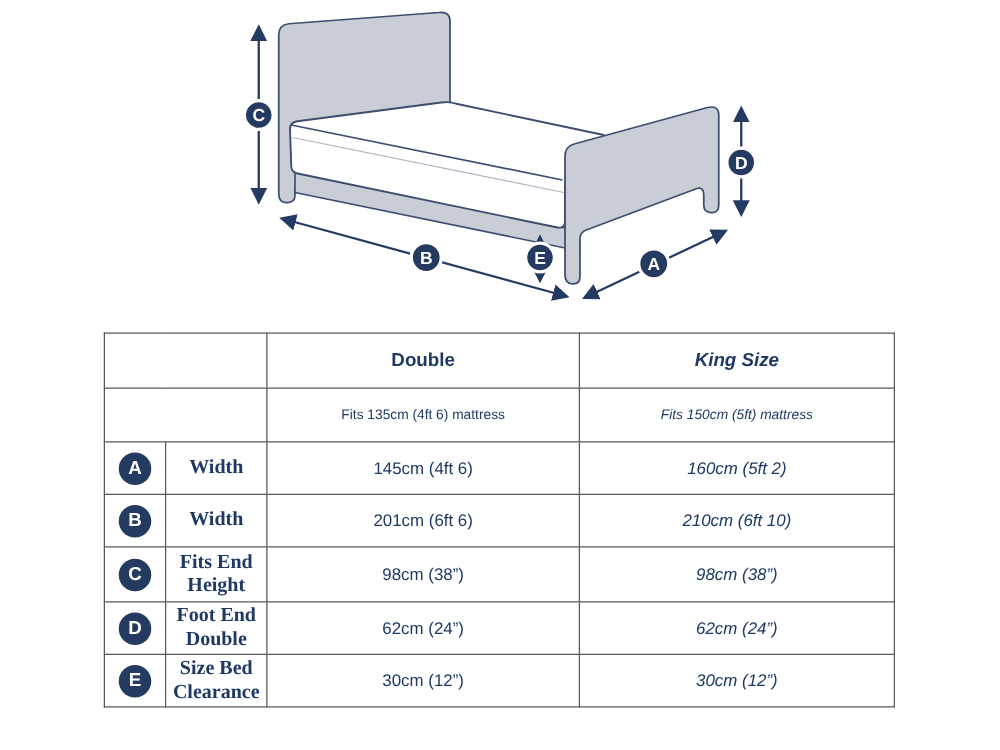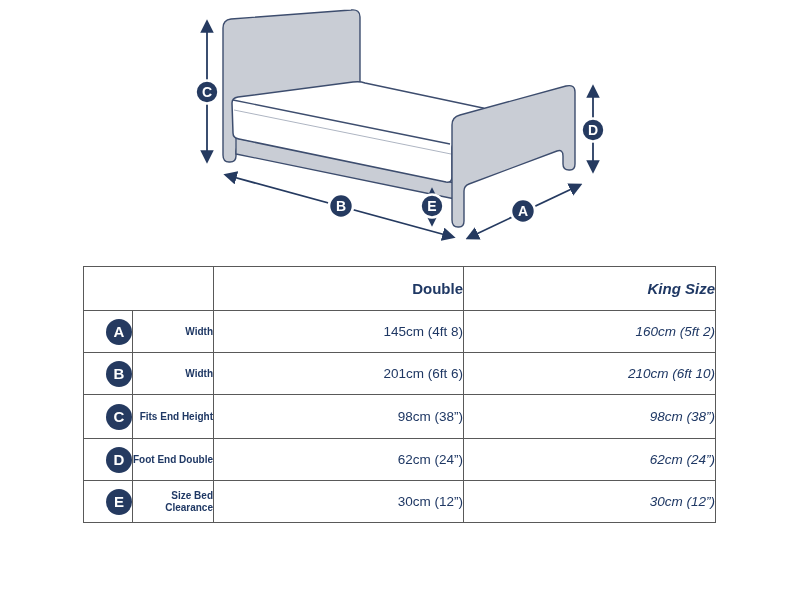--- a/index.html
+++ b/index.html
@@ -5,26 +5,26 @@
   html,body{margin:0;padding:0;}
   body{font-family:"Liberation Sans", sans-serif; background:#ffffff;}
   .canvas{position:relative;width:800px;height:600px;background:#ffffff;overflow:hidden;}
 
   
   .diagram{position:absolute;left:0;top:0;width:800px;height:258px;}
 
   
   table.spec{position:absolute;left:83px;top:266px;border-collapse:collapse;table-layout:fixed;
              color:#1F3864;}
-  table.spec td{border:1px solid #595959;padding:0;vertical-align:middle;text-align:right;
+  table.spec td{border:1px solid #595959;padding:0;vertical-align:middle;text-align:center;
                 background:#ffffff;overflow:hidden;}
   td.blank{border:none;background:transparent;}
   td.c-badge{width:48px;}
   td.c-label{width:80px;text-align:left;padding-left:7px;padding-right:4px;
-             font-weight:bold;font-size:10px;line-height:1.18;}
+             font-weight:bold;font-size:16px;line-height:1.18;font-family:Liberation Serif, serif;}
   td.c-double{width:249px;}
   td.c-king{width:251px;font-style:italic;}
   td.shade{background:#F2F2F2;}
   tr.r-head1{height:44px;}
   tr.r-head2{height:43px;}
   tr.r-data{height:42px;}
   tr.r-tall{height:44px;}
   .head1{font-weight:bold;font-size:15px;}
   .sub{font-size:11px;}
   .val{font-size:13.5px;}
@@ -105,26 +105,31 @@
     </g>
   </svg>
 
   <table class="spec">
     <tbody>
       <tr class="r-head1">
         <td class="blank" colspan="2"></td>
         <td class="c-double head1 shade">Double</td>
         <td class="c-king head1">King Size</td>
       </tr>
+      <tr class="r-head2">
+        <td class="blank" colspan="2"></td>
+        <td class="c-double sub shade">Fits 135cm (4ft 6) mattress</td>
+        <td class="c-king sub">Fits 150cm (5ft) mattress</td>
+      </tr>
 
       <tr class="r-data">
         <td class="c-badge">
           <span class="tbadge">A</span></td>
         <td class="c-label">Width</td>
-        <td class="c-double val shade">145cm (4ft 8)</td>
+        <td class="c-double val shade">145cm (4ft 6)</td>
         <td class="c-king val">160cm (5ft 2)</td>
       </tr>
 
       <tr class="r-data">
         <td class="c-badge">
           <span class="tbadge">B</span></td>
         <td class="c-label">Width</td>
         <td class="c-double val shade">201cm (6ft 6)</td>
         <td class="c-king val">210cm (6ft 10)</td>
       </tr>

